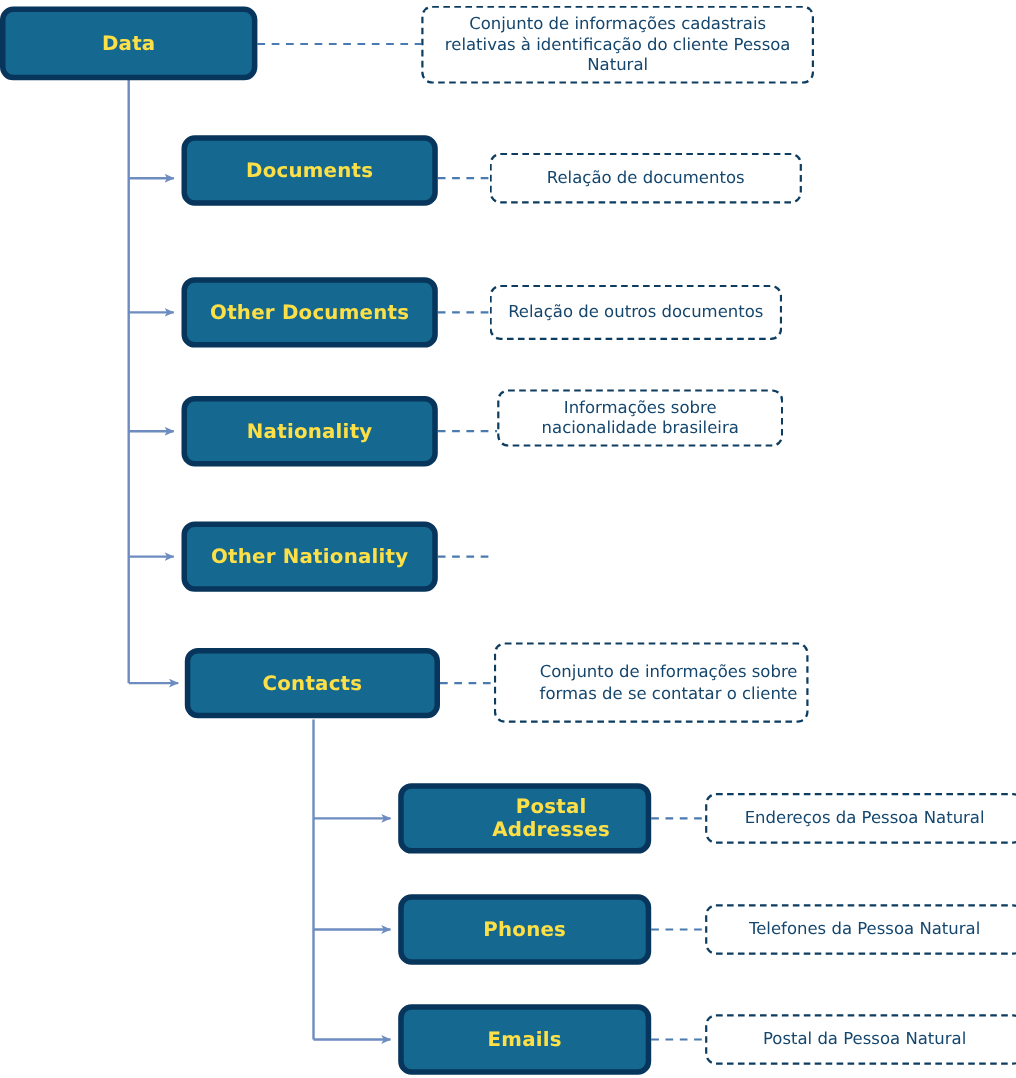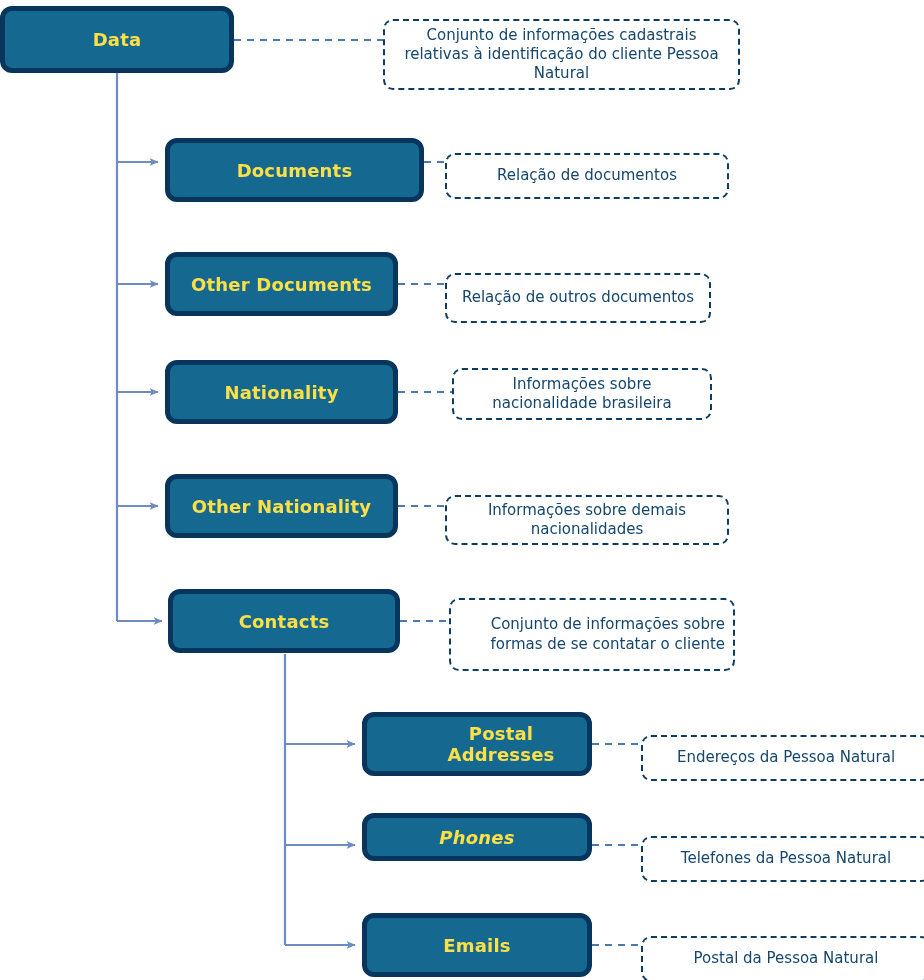--- a/index.html
+++ b/index.html
@@ -53,21 +53,20 @@
     border-radius: 10px;
     display: flex;
     align-items: center;
     justify-content: center;
     color: #14466e;
     font-size: 15px;
     line-height: 1.28;
     text-align: center;
     padding: 4px 8px;
     z-index: 2;
-    margin-top: 14px;
   }
 </style>
 </head>
 <body>
 
 <div id="canvas">
 
   <svg id="wires" viewBox="0 0 924 980" xmlns="http://www.w3.org/2000/svg">
     <defs>
       <marker id="arrow" markerWidth="9" markerHeight="8" refX="8.4" refY="4" orient="auto" markerUnits="userSpaceOnUse">
@@ -99,21 +98,21 @@
       <path d="M592,744 L641,744"></path>
       <path d="M592,845 L641,845"></path>
       <path d="M592,945 L641,945"></path>
     </g>
   </svg>
 
   <div class="node" style="left:0px; top:6px; width:234px; height:67px;">
     <span>Data</span>
   </div>
 
-  <div class="node" style="left:165px; top:138px; width:259px; height:64px;align-items:center;">
+  <div class="node" style="left:165px; top:123px; width:233px; height:64px;align-items:center;">
     <span>Documents</span>
   </div>
 
   <div class="node" style="left:165px; top:252px; width:233px; height:64px;">
     <span>Other Documents</span>
   </div>
 
   <div class="node" style="left:165px; top:360px; width:233px; height:64px;">
     <span>Nationality</span>
   </div>
@@ -123,21 +122,21 @@
   </div>
 
   <div class="node" style="left:168px; top:589px; width:232px; height:64px;">
     <span>Contacts</span>
   </div>
 
   <div class="node" style="left:362px; top:712px; width:230px; height:64px;padding-left:48px;">
     <span>Postal Addresses</span>
   </div>
 
-  <div class="node" style="left:362px; top:813px; width:230px; height:48px;font-style:italic;">
+  <div class="node" style="left:362px; top:813px; width:230px; height:64px;">
     <span>Phones</span>
   </div>
 
   <div class="node" style="left:362px; top:913px; width:230px; height:64px;">
     <span>Emails</span>
   </div>
 
   <div class="note" style="left:383px; top:5px; width:357px; height:71px;">
     <span>Conjunto de informações cadastrais relativas à identificação do cliente Pessoa Natural</span>
   </div>
@@ -147,23 +146,20 @@
   </div>
 
   <div class="note" style="left:445px; top:259px; width:266px; height:50px;">
     <span>Relação de outros documentos</span>
   </div>
 
   <div class="note" style="left:452px; top:354px; width:260px; height:52px;">
     <span>Informações sobre nacionalidade brasileira</span>
   </div>
 
-  <div class="note" style="left:445px; top:481px; width:284px; height:50px;">
-    <span>Informações sobre demais nacionalidades</span>
-  </div>
 
   <div class="note" style="left:449px; top:584px; width:286px; height:73px;text-align:right;">
     <span>Conjunto de informações sobre formas de se contatar o cliente</span>
   </div>
 
   <div class="note" style="left:641px; top:721px; width:290px; height:46px;">
     <span>Endereços da Pessoa Natural</span>
   </div>
 
   <div class="note" style="left:641px; top:822px; width:290px; height:46px;">

